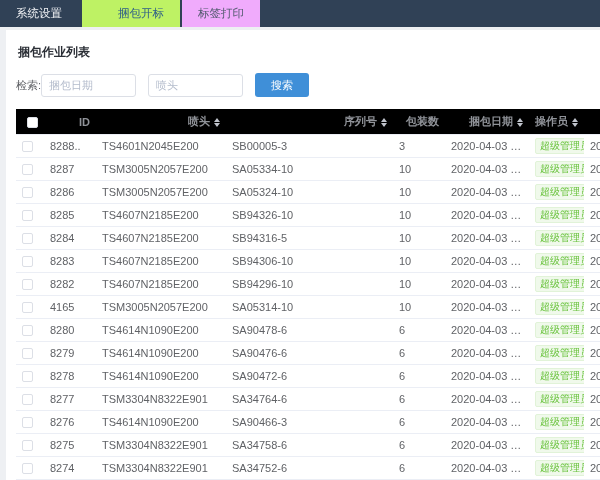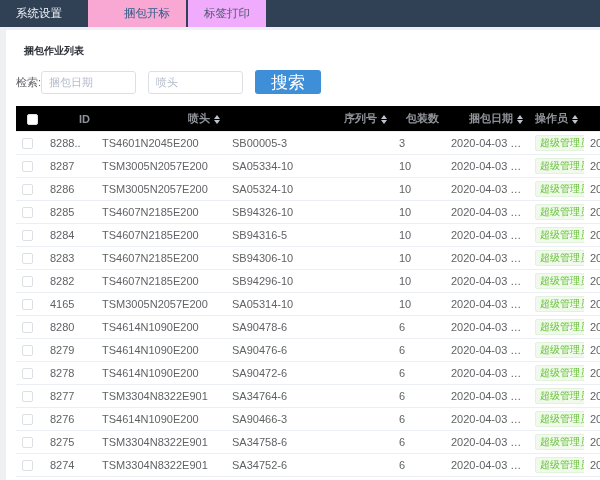--- a/index.html
+++ b/index.html
@@ -6,35 +6,35 @@
   html,body { margin:0; padding:0; }
   body {
     width:600px; height:480px; overflow:hidden;
     background:#eef0f3;
     font-family:"Liberation Sans","DejaVu Sans",sans-serif;
     color:#606266;
   }
   
   .navbar { height:27px; background:#304156; display:flex; align-items:stretch; }
   .tab { padding:0 16px; line-height:27px; font-size:11.5px; color:#f0f2f5; cursor:pointer; white-space:nowrap; }
-  .tab.active { background:#f9a8d4; color:#2d5c88; margin-left:10px;padding-left:36px; }
+  .tab.active { background:#bef264; color:#2d5c88; margin-left:4px;padding-left:36px; }
   .tab.plain  { background:#f0abfc; color:#515a6e; margin-left:2px; }
 
   
   .main { background:#fff; margin:3px 0 0 6px; height:450px; padding:0 0 0 10px; overflow:hidden; }
-  .page-title { font-size:10px; font-weight:bold; color:#2b2f36; margin:14px 0 12px 8px; }
+  .page-title { font-size:12px; font-weight:bold; color:#2b2f36; margin:14px 0 12px 2px; }
 
   .search-row { display:flex; align-items:center; font-size:11px; margin-bottom:12px; }
   .search-label { margin-right:0; color:#606266; }
   .search-input { width:95px; height:23px; border:1px solid #dcdfe6; border-radius:3px;
     padding:0 7px; font-size:11px; color:#606266; margin-right:12px; outline:none;
     font-family:inherit; }
   .search-input::placeholder { color:#b4bccc; }
   .btn-primary { height:24px; padding:0 16px; background:#3f8fd8; color:#fff; border:none;
-    border-radius:3px; font-size:17px; cursor:pointer; font-family:inherit; }
+    border-radius:3px; font-size:11px; cursor:pointer; font-family:inherit; }
 
   
   .table-wrap { overflow:hidden; width:100%; }
   table { border-collapse:collapse; table-layout:fixed; width:680px; font-size:11px; }
   th { font-weight:bold; color:#909399; text-align:right; padding:5px 6px;
     background:#000000; border-bottom:1px solid #ebeef5; white-space:nowrap; overflow:hidden; }
   td { padding:3px 6px; border-bottom:1px solid #ebeef5; white-space:nowrap;
     overflow:hidden; text-overflow:ellipsis; color:#606266; height:20px; }
   .checkbox { display:inline-block; width:11px; height:11px; border:1px solid #dcdfe6;
     border-radius:2px; background:#fff; vertical-align:middle; cursor:pointer; }

